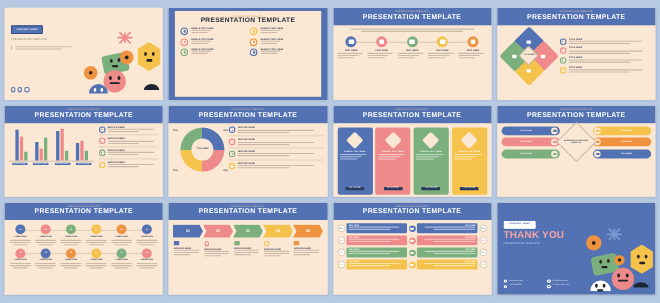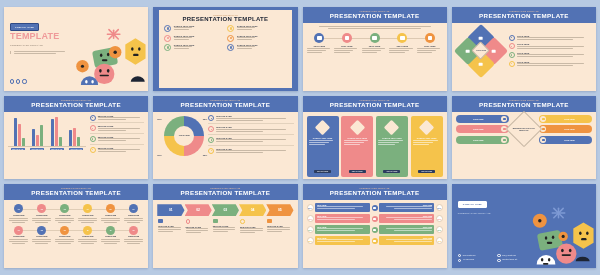--- a/index.html
+++ b/index.html
@@ -178,21 +178,20 @@
   .pmid b { width:2.6px;height:2px;background:#fff;border-radius:.4px;display:block;}
 </style>
 </head>
 <body>
 
 <div class="sheet">
 
   <div class="slide">
     <div class="cover">
       <div class="badge">COMPANY NAME</div>
-      <h2>TEMPLATE</h2>
       <div class="sub">Presentation Template</div>
       <div class="para">
         <div class="ln w90"></div>
           <div class="ln w75"></div>
       </div>
       <div class="dots">
           <i></i>
           <i></i>
           <i></i>
         </div>
@@ -885,20 +884,21 @@
             <div class="ln w75" style="margin-left:auto"></div>
           </div>
           <div class="ppct" style="color:#f5c34b">40%</div>
         </div>
       </div>
   </div>
 
   <div class="slide">
     <div class="cover end">
       <div class="badge">COMPANY NAME</div>
+      <h2>THANK YOU</h2>
       <div class="sub">Presentation Template</div>
       <div class="endlist">
         <div>
             <i></i>
             <span>www.yoursite.com</span>
           </div>
         <div>
             <i></i>
             <span>hello@yoursite.com</span>
           </div>

